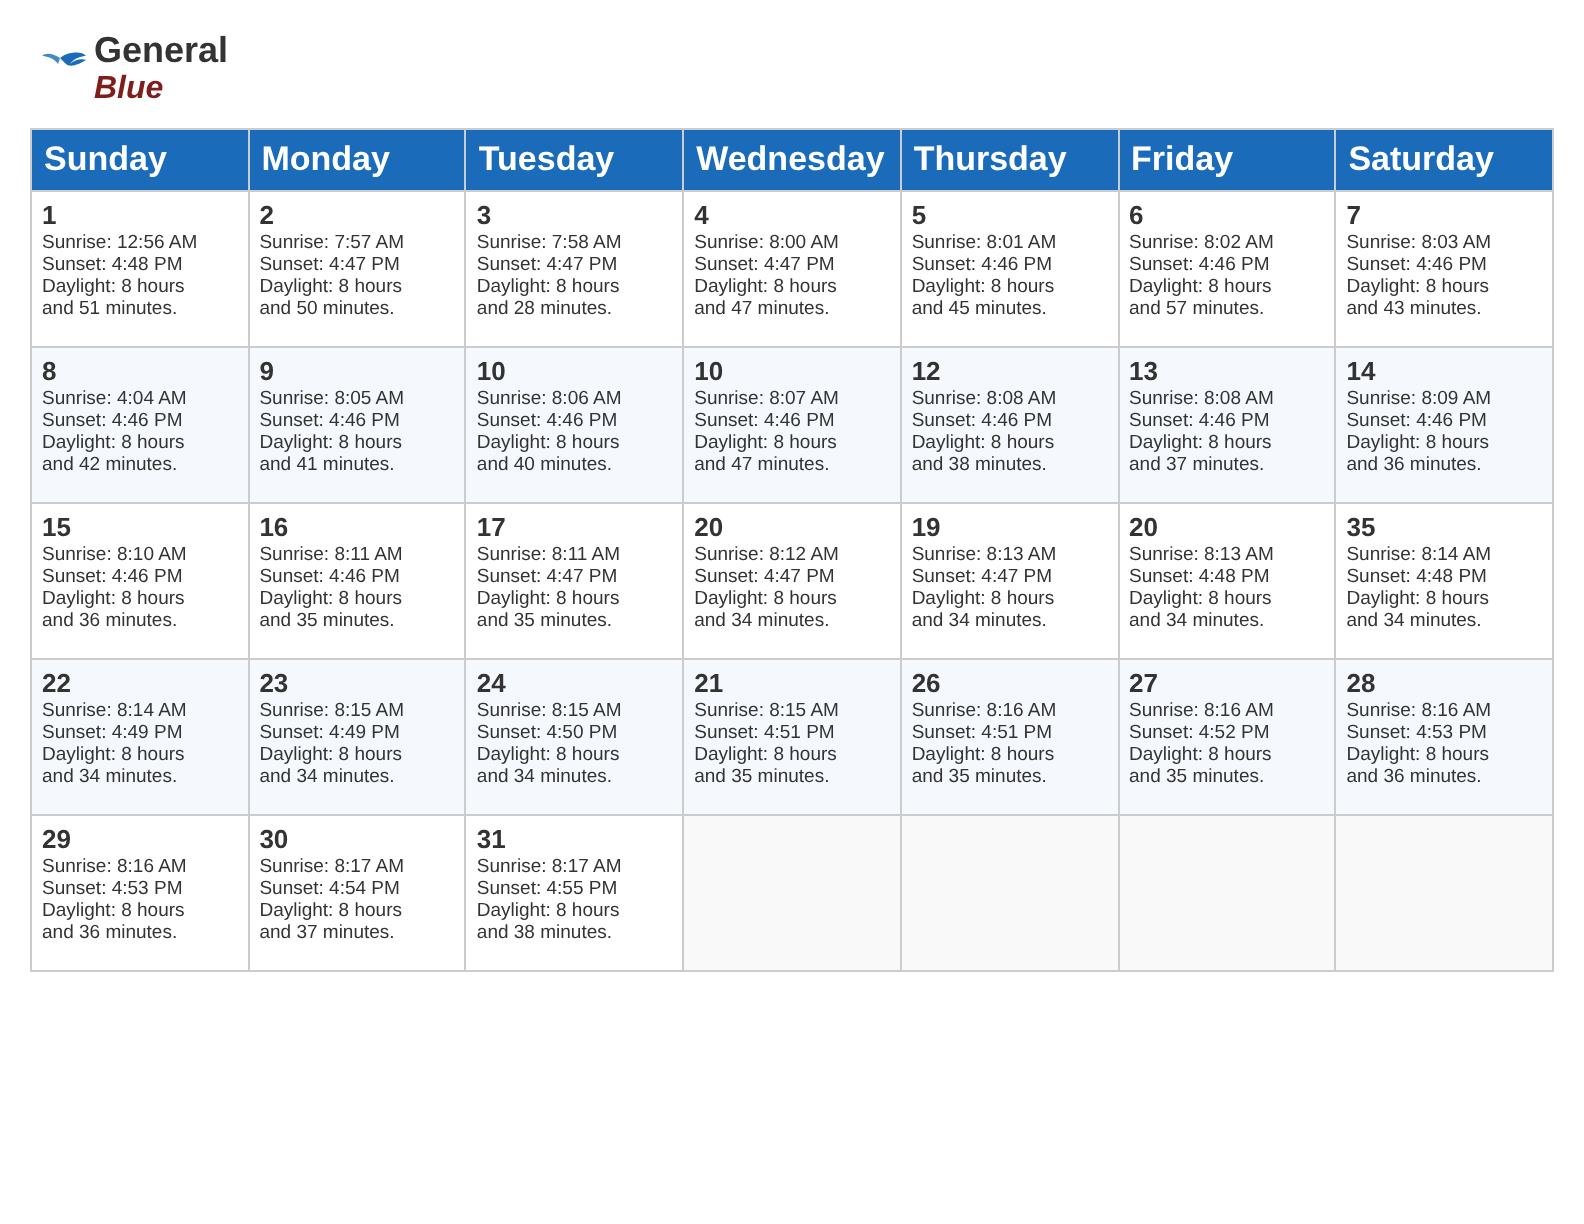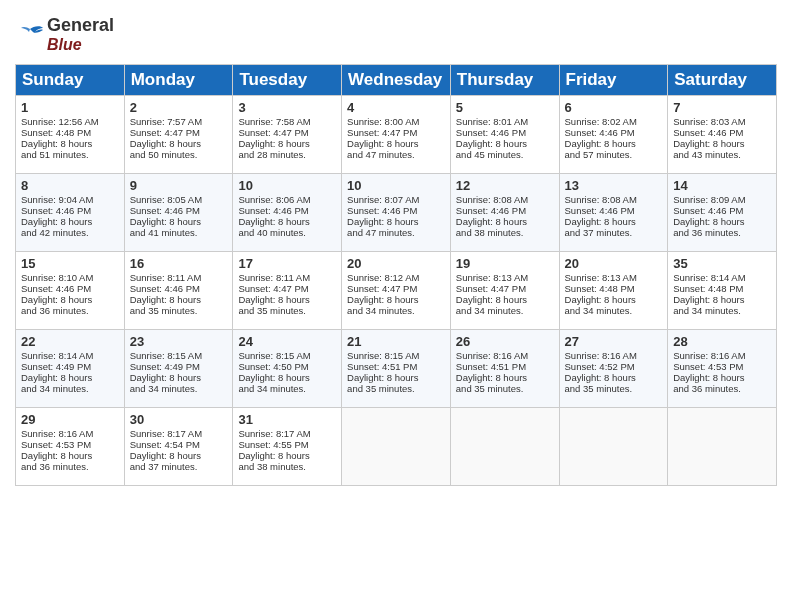--- a/index.html
+++ b/index.html
@@ -156,21 +156,21 @@
             <span class="day-num">7</span>
             <div>Sunrise: 8:03 AM</div>
             <div>Sunset: 4:46 PM</div>
             <div>Daylight: 8 hours</div>
             <div>and 43 minutes.</div>
           </td>
         </tr>
         <tr>
           <td>
             <span class="day-num">8</span>
-            <div>Sunrise: 9:04 AM</div>
+            <div>Sunrise: 4:04 AM</div>
             <div>Sunset: 4:46 PM</div>
             <div>Daylight: 8 hours</div>
             <div>and 42 minutes.</div>
           </td>
           <td>
             <span class="day-num">9</span>
             <div>Sunrise: 8:05 AM</div>
             <div>Sunset: 4:46 PM</div>
             <div>Daylight: 8 hours</div>
             <div>and 41 minutes.</div>

